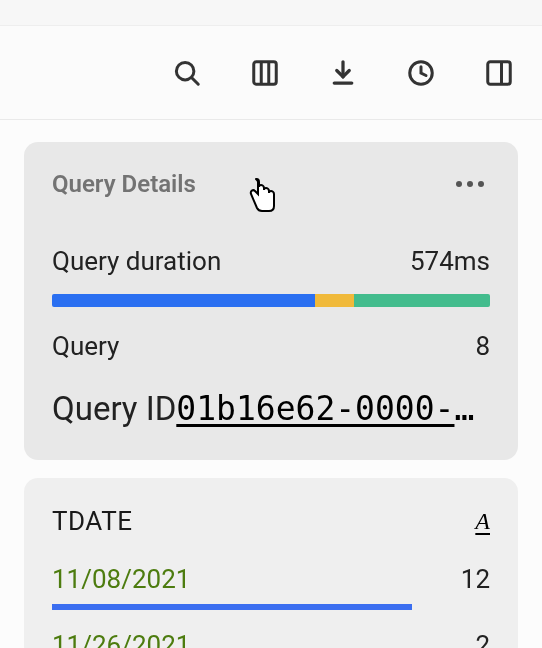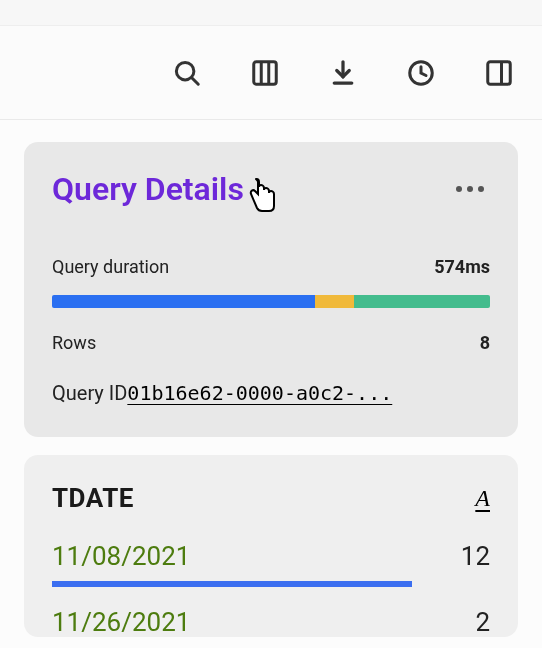--- a/index.html
+++ b/index.html
@@ -29,60 +29,60 @@
     border-radius: 14px;
     padding: 28px 28px 32px 28px;
     position: relative;
   }
   .panel-header {
     display: flex;
     justify-content: space-between;
     align-items: center;
     margin-bottom: 48px;
   }
-  .panel-title { font-size: 32px; font-weight: 600; color: #6d28d9; text-align: right; }
+  .panel-title { font-size: 24px; font-weight: 600; color: #737373; text-align: right; }
   .kebab { display: flex; gap: 5px; cursor: pointer; padding: 6px; }
   .kebab span { width: 6px; height: 6px; border-radius: 50%; background: #555; }
 
-  .row { display: flex; justify-content: space-between; align-items: baseline; font-size: 18px; color: #222; }
+  .row { display: flex; justify-content: space-between; align-items: baseline; font-size: 26px; color: #222; }
   .row .label { font-weight: 400; }
-  .row .value { font-weight: 700; }
+  .row .value { font-weight: 400; }
 
   .bar-track {
     display: flex;
     height: 13px;
     border-radius: 2px;
     overflow: hidden;
     margin: 18px 0 24px 0;
   }
   .seg-blue   { background: #2a6ff1; }
   .seg-yellow { background: #f0b93a; }
   .seg-green  { background: #43bc8d; }
 
-  .qid-row { display: flex; align-items: flex-start; font-size: 20px; margin-top: 28px; }
+  .qid-row { display: flex; align-items: flex-start; font-size: 33px; margin-top: 28px; }
   .qid-label { color: #222; }
   .qid-value {
     font-family: ui-monospace, Menlo, Consolas, monospace;
     text-decoration: underline;
     text-underline-offset: 4px;
     white-space: nowrap;
     overflow: hidden;
     text-overflow: ellipsis;
     flex: 1;
     cursor: pointer;
   }
 
   .panel2 {
     margin: 18px 24px 0 24px;
     background: #efefef;
     border-radius: 14px;
     padding: 28px 28px 0 28px;
   }
   .col-header { display: flex; justify-content: space-between; align-items: center; margin-bottom: 28px; }
-  .col-name { font-size: 26px; font-weight: 700; color: #1a1a1a; letter-spacing: 0.5px; }
+  .col-name { font-size: 26px; font-weight: 400; color: #1a1a1a; letter-spacing: 0.5px; }
   .sort-ind { font-size: 24px; text-decoration: underline; text-underline-offset: 4px; font-family: Georgia, serif; font-style: italic; cursor: pointer; }
 
   .dist-row { display: flex; justify-content: space-between; align-items: flex-start; margin-bottom: 20px; }
   .dist-left { flex: 1; }
   .dist-label { font-size: 26px; color: #4d7c0f; }
   .dist-bar-track { height: 6px; margin-top: 10px; max-width: 360px; }
   .dist-bar { height: 6px; background: #3b6ef0; }
   .dist-count { font-size: 26px; color: #222; margin-left: 0; }
 
   
@@ -150,21 +150,21 @@
       <span class="value">574ms</span>
     </div>
 
     <div class="bar-track">
       <div class="seg-blue" style="flex:60"></div>
       <div class="seg-yellow" style="flex:9"></div>
       <div class="seg-green" style="flex:31"></div>
     </div>
 
     <div class="row">
-      <span class="label">Rows</span>
+      <span class="label">Query</span>
       <span class="value">8</span>
     </div>
 
     <div class="qid-row">
       <span class="qid-label">Query ID</span>
       <span class="qid-value">01b16e62-0000-a0c2-...</span>
     </div>
   </div>
 
   <div class="panel2">

